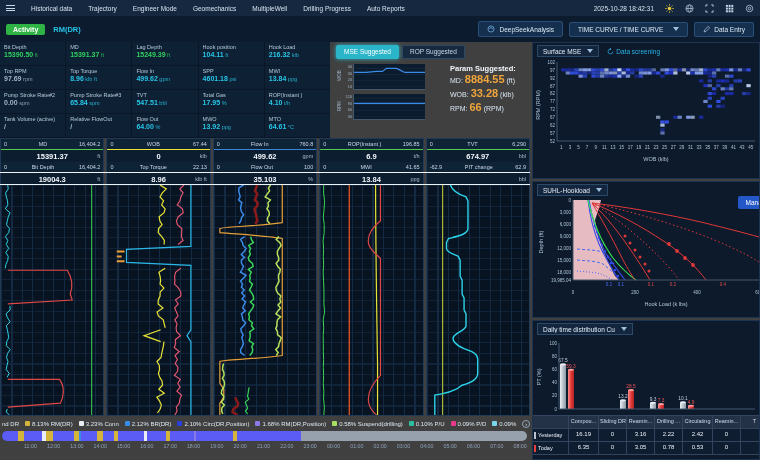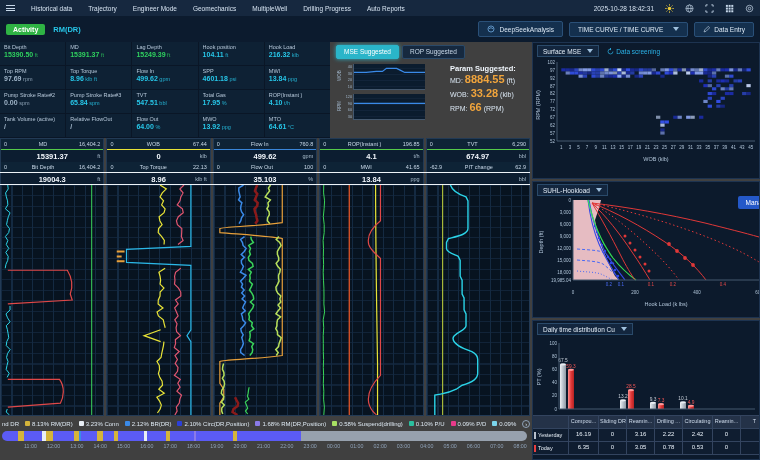--- a/index.html
+++ b/index.html
@@ -447,21 +447,21 @@
               </svg>
             </div>
           </div>
           <div class="track">
             <div class="trow trange" style="border-bottom-color: rgb(85, 201, 74);">
               <span>0</span>
               <span class="tn">ROP(Instant )</span>
               <span>196.85</span>
             </div>
             <div class="trow tval">
-              <span class="v">4.1</span>
+              <span class="v">6.9</span>
               <span class="u">t/h</span>
             </div>
             <div class="trow trange" style="border-bottom-color: rgb(217, 64, 64);">
               <span>0</span>
               <span class="tn">MWI</span>
               <span>41.65</span>
             </div>
             <div class="trow tval">
               <span class="v">13.84</span>
               <span class="u">ppg</span>

